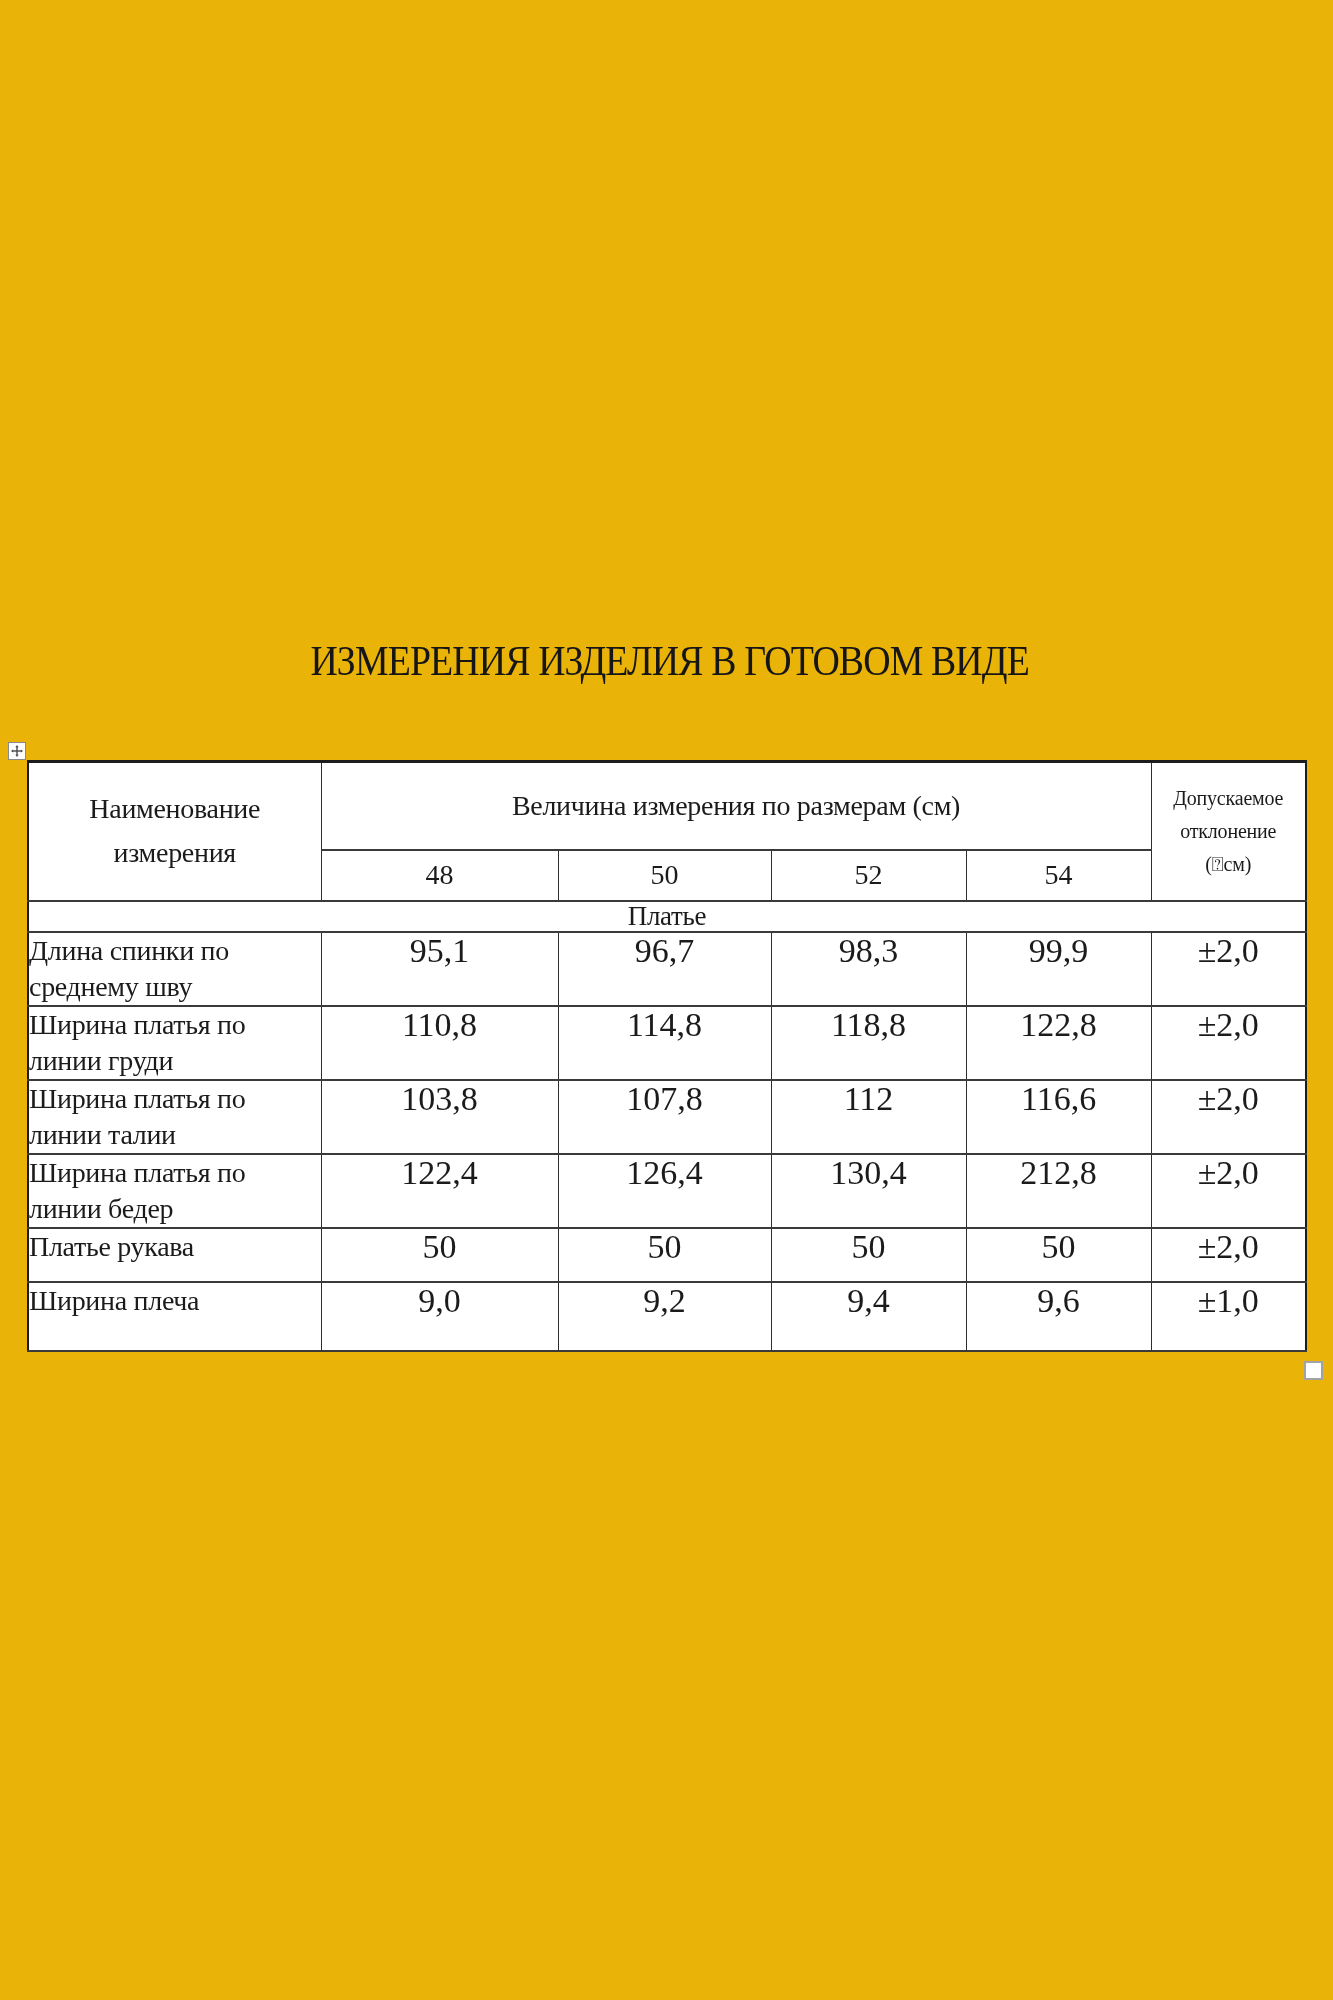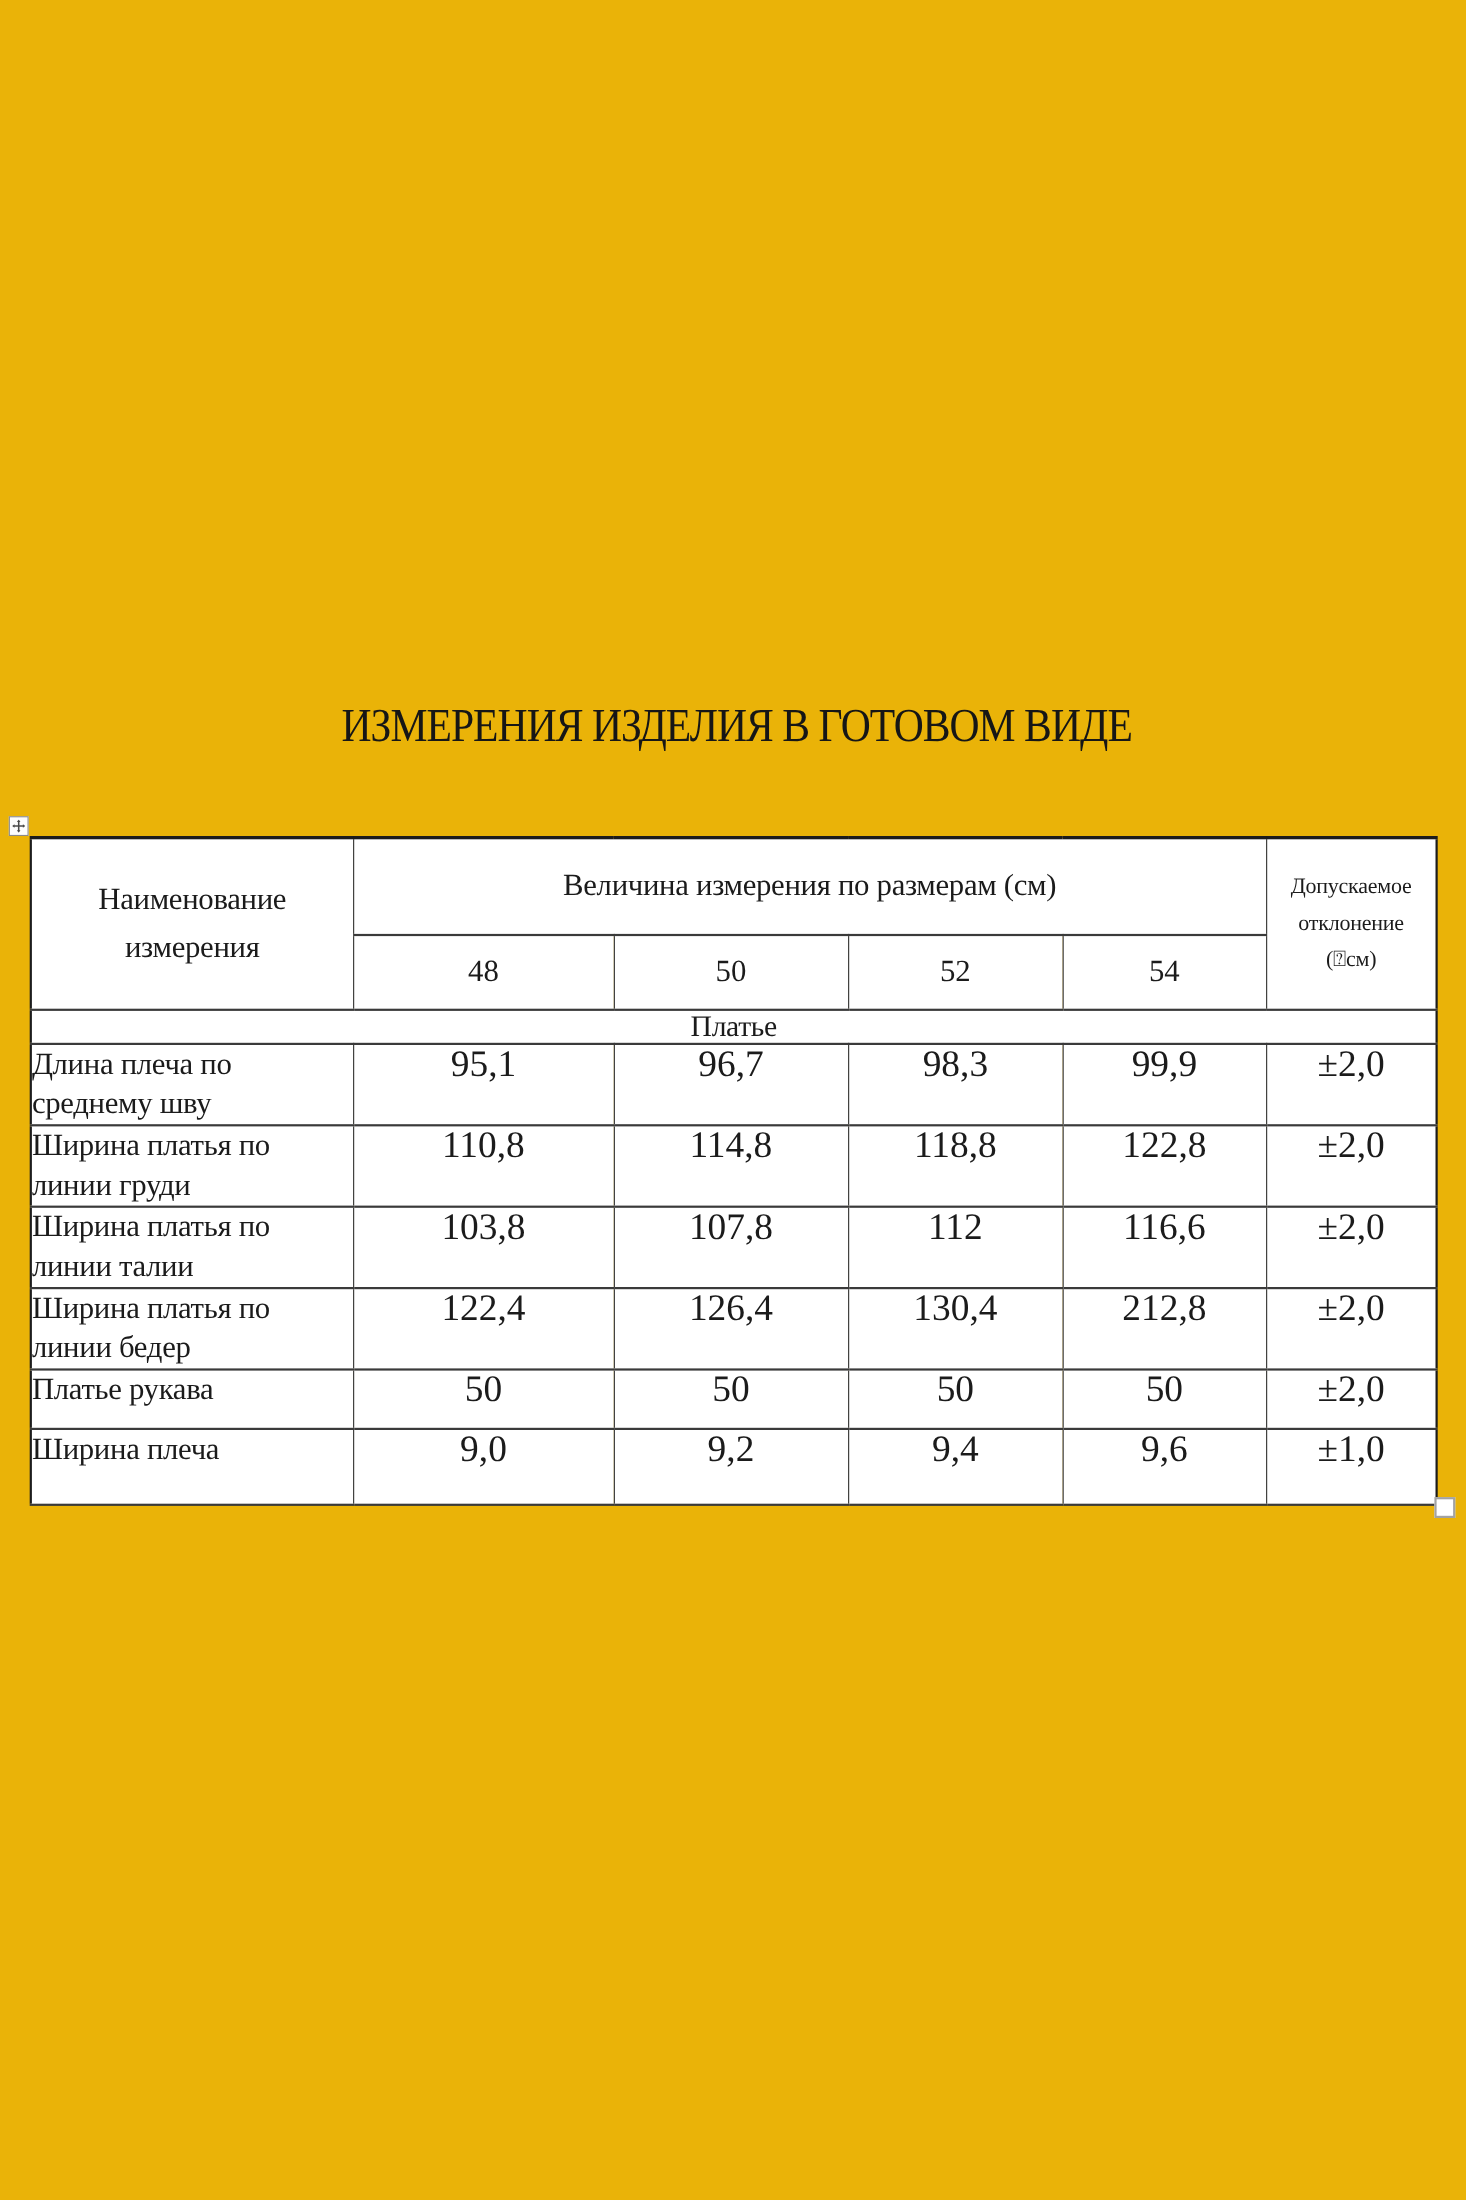--- a/index.html
+++ b/index.html
@@ -59,21 +59,21 @@
   table.meas th, table.meas td {
     border-left: 1px solid #2e2e2e;
     border-right: 1px solid #2e2e2e;
     border-top: 2px solid #3a3a3a;
     border-bottom: 2px solid #3a3a3a;
     padding: 0;
     font-weight: 400;
     background: #ffffff;
   }
   tr.hrow1 { height: 88px; }
-  tr.hrow2 { height: 68px; }
+  tr.hrow2 { height: 51px; }
   tr.section-row { height: 31px; }
   tbody tr:nth-child(4) { height: 70px; }
   tbody tr:nth-child(5) { height: 68px; }
   tbody tr:nth-child(6) { height: 71px; }
   tbody tr:nth-child(7) { height: 70px; }
   tbody tr:nth-child(8) { height: 54px; }
   tbody tr:nth-child(9) { height: 69px; }
   th.name-head {
     text-align: center;
     vertical-align: middle;
@@ -192,21 +192,21 @@
           <th class="size-head">48</th>
           <th class="size-head">50</th>
           <th class="size-head">52</th>
           <th class="size-head">54</th>
         </tr>
         <tr class="section-row">
           <td class="section-cell" colspan="6">Платье</td>
         </tr>
 
         <tr>
-          <td class="name-cell">Длина плеча по среднему шву</td>
+          <td class="name-cell">Длина спинки по среднему шву</td>
           <td class="val-cell">95,1</td>
           <td class="val-cell">96,7</td>
           <td class="val-cell">98,3</td>
           <td class="val-cell">99,9</td>
           <td class="dev-cell">±2,0</td>
         </tr>
         <tr>
           <td class="name-cell">Ширина платья по линии груди</td>
           <td class="val-cell">110,8</td>
           <td class="val-cell">114,8</td>

